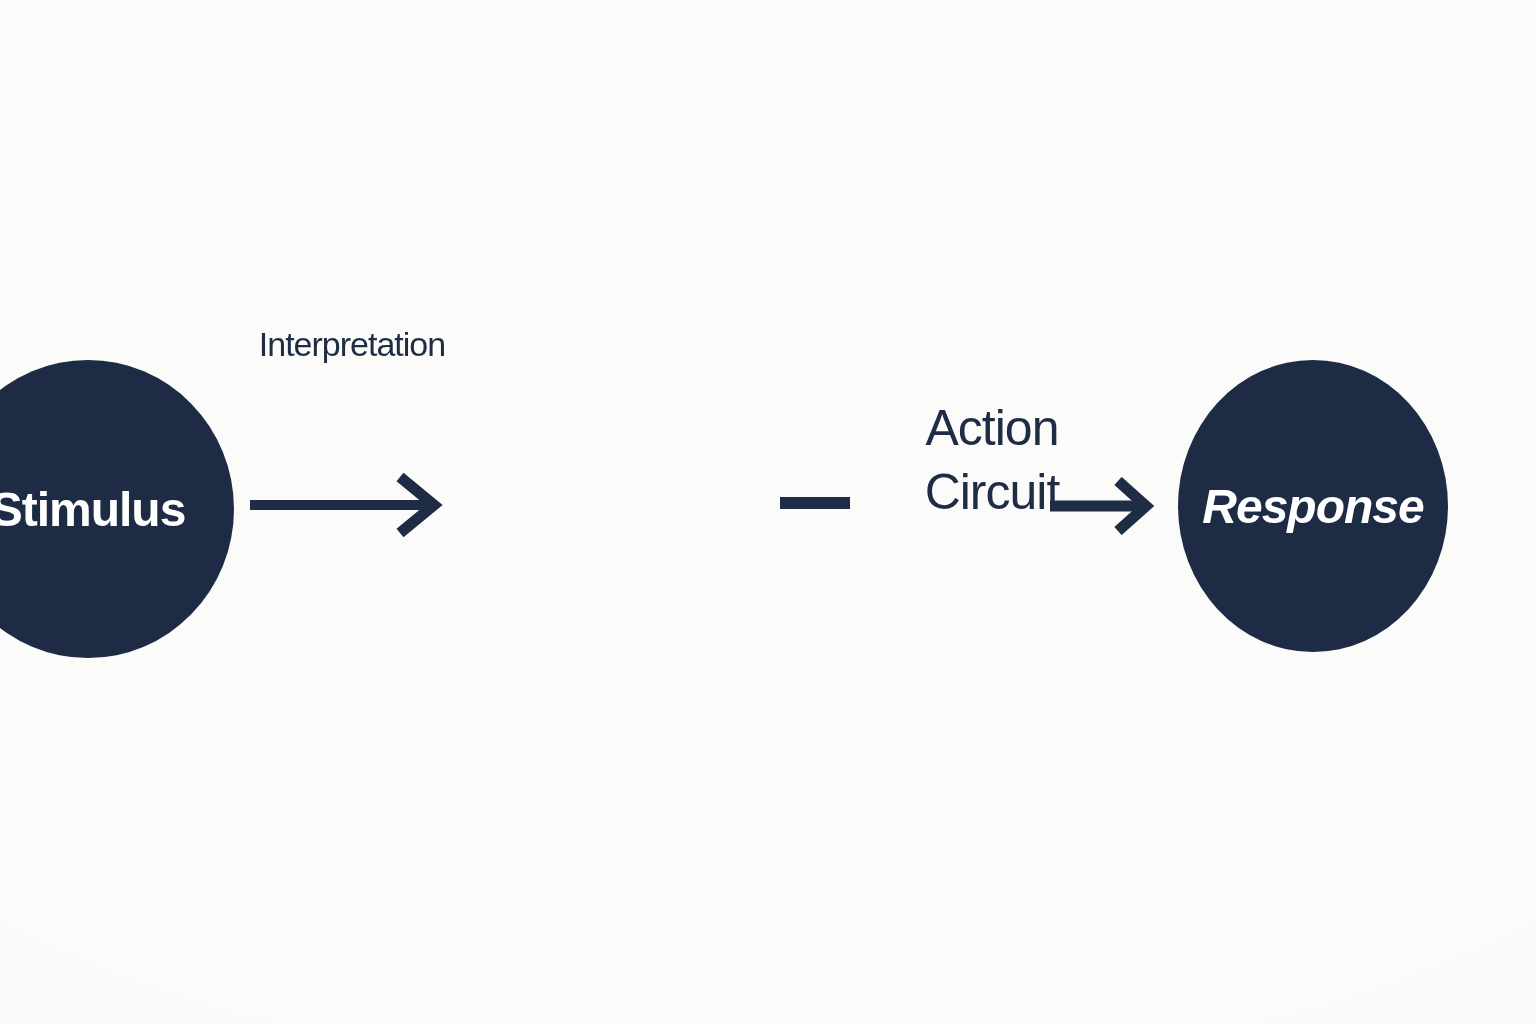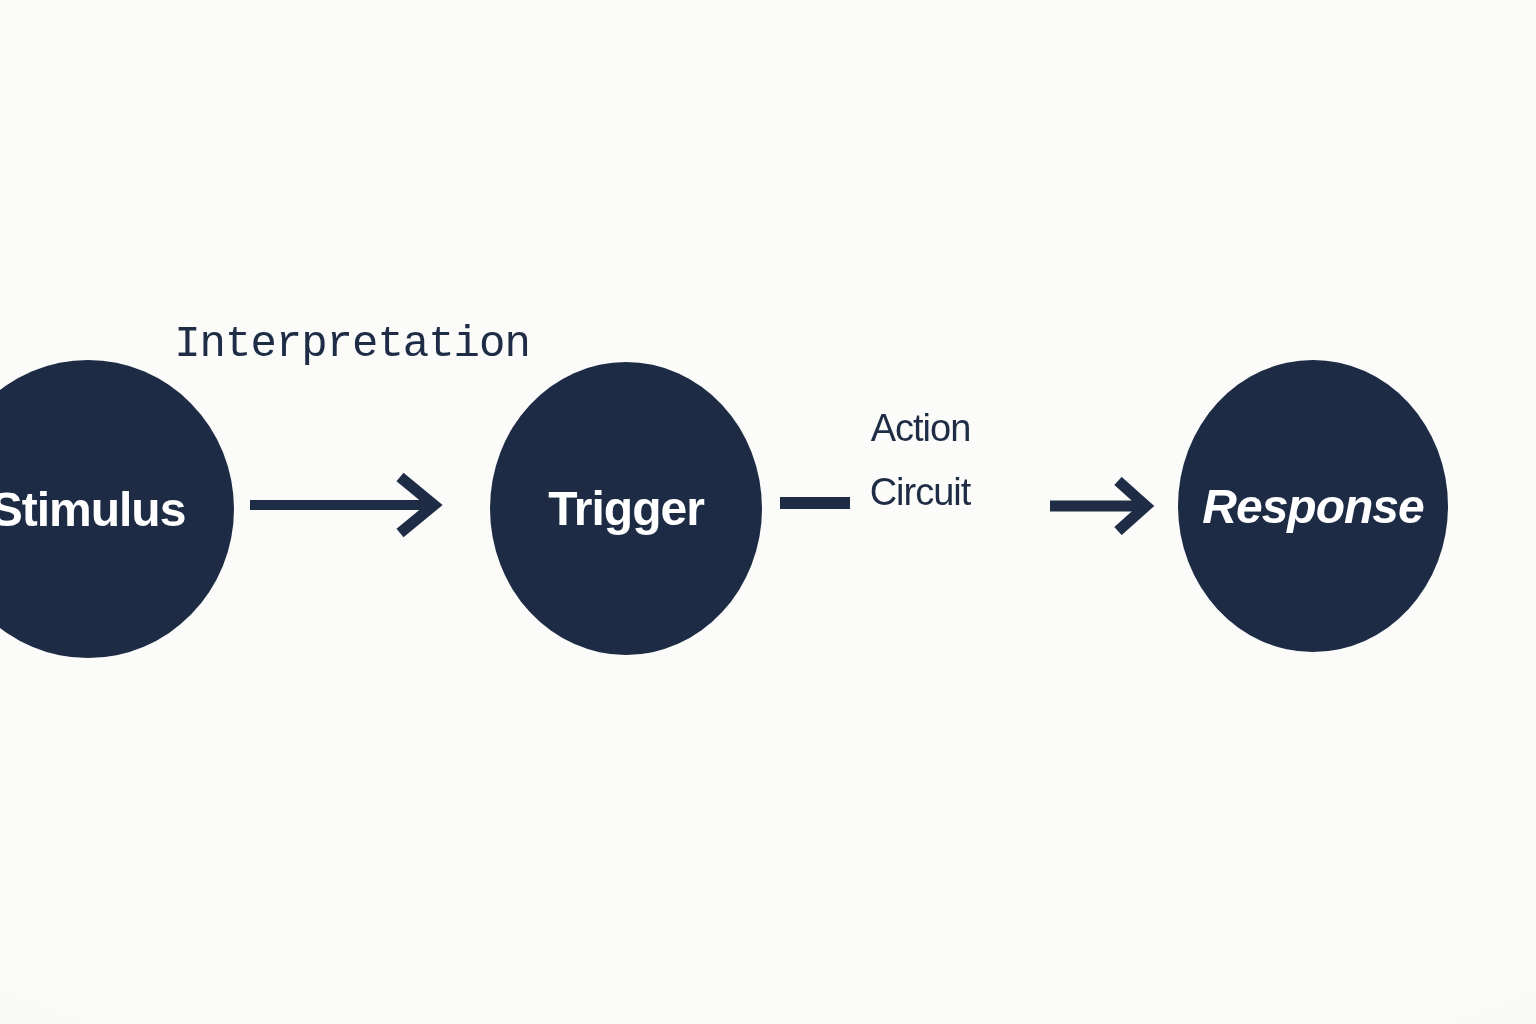--- a/index.html
+++ b/index.html
@@ -41,32 +41,30 @@
     color: #1e2c46;
     font-weight: 500;
     white-space: nowrap;
     text-align: center;
     transform: translateX(-50%);
     font-family: "Liberation Sans", "DejaVu Sans", sans-serif;
   }
   .label-interpretation {
     left: 352px;
     top: 318px;
-    font-size: 44px;
+    font-size: 34px;
     letter-spacing: -1px;
     line-height: 52px;
-    font-family: Liberation Mono, monospace;
   }
   .label-action-circuit {
-    left: 920px;
+    left: 992px;
     top: 396px;
-    font-size: 38px;
+    font-size: 50px;
     letter-spacing: -1px;
     line-height: 64px;
-    text-align: right;
   }
   .arrow-svg { position: absolute; display: block; }
   .arrow-1 { left: 248px; top: 470px; }
   .arrow-2 { left: 1050px; top: 477px; }
   .dash-segment {
     position: absolute;
     left: 780px;
     top: 497px;
     width: 70px;
     height: 12px;
@@ -88,23 +86,20 @@
     <span class="node-label">Stimulus</span>
   </div>
 
   <div class="edge-label label-interpretation">Interpretation</div>
 
   <svg class="arrow-svg arrow-1" width="224" height="70" viewBox="0 0 224 70">
     <path class="arrow-stroke" d="M2,35 H184" stroke-width="10"></path>
     <path class="arrow-stroke" d="M152,7 L186,35 L152,63" stroke-width="11"></path>
   </svg>
 
-  <div class="node node-trigger">
-    <span class="node-label">Trigger</span>
-  </div>
 
   <div class="dash-segment"></div>
 
   <div class="edge-label label-action-circuit">
     <div>Action</div>
     <div>Circuit</div>
   </div>
 
   <svg class="arrow-svg arrow-2" width="106" height="58" viewBox="0 0 106 58">
     <path class="arrow-stroke" d="M0,29 H92" stroke-width="11"></path>

